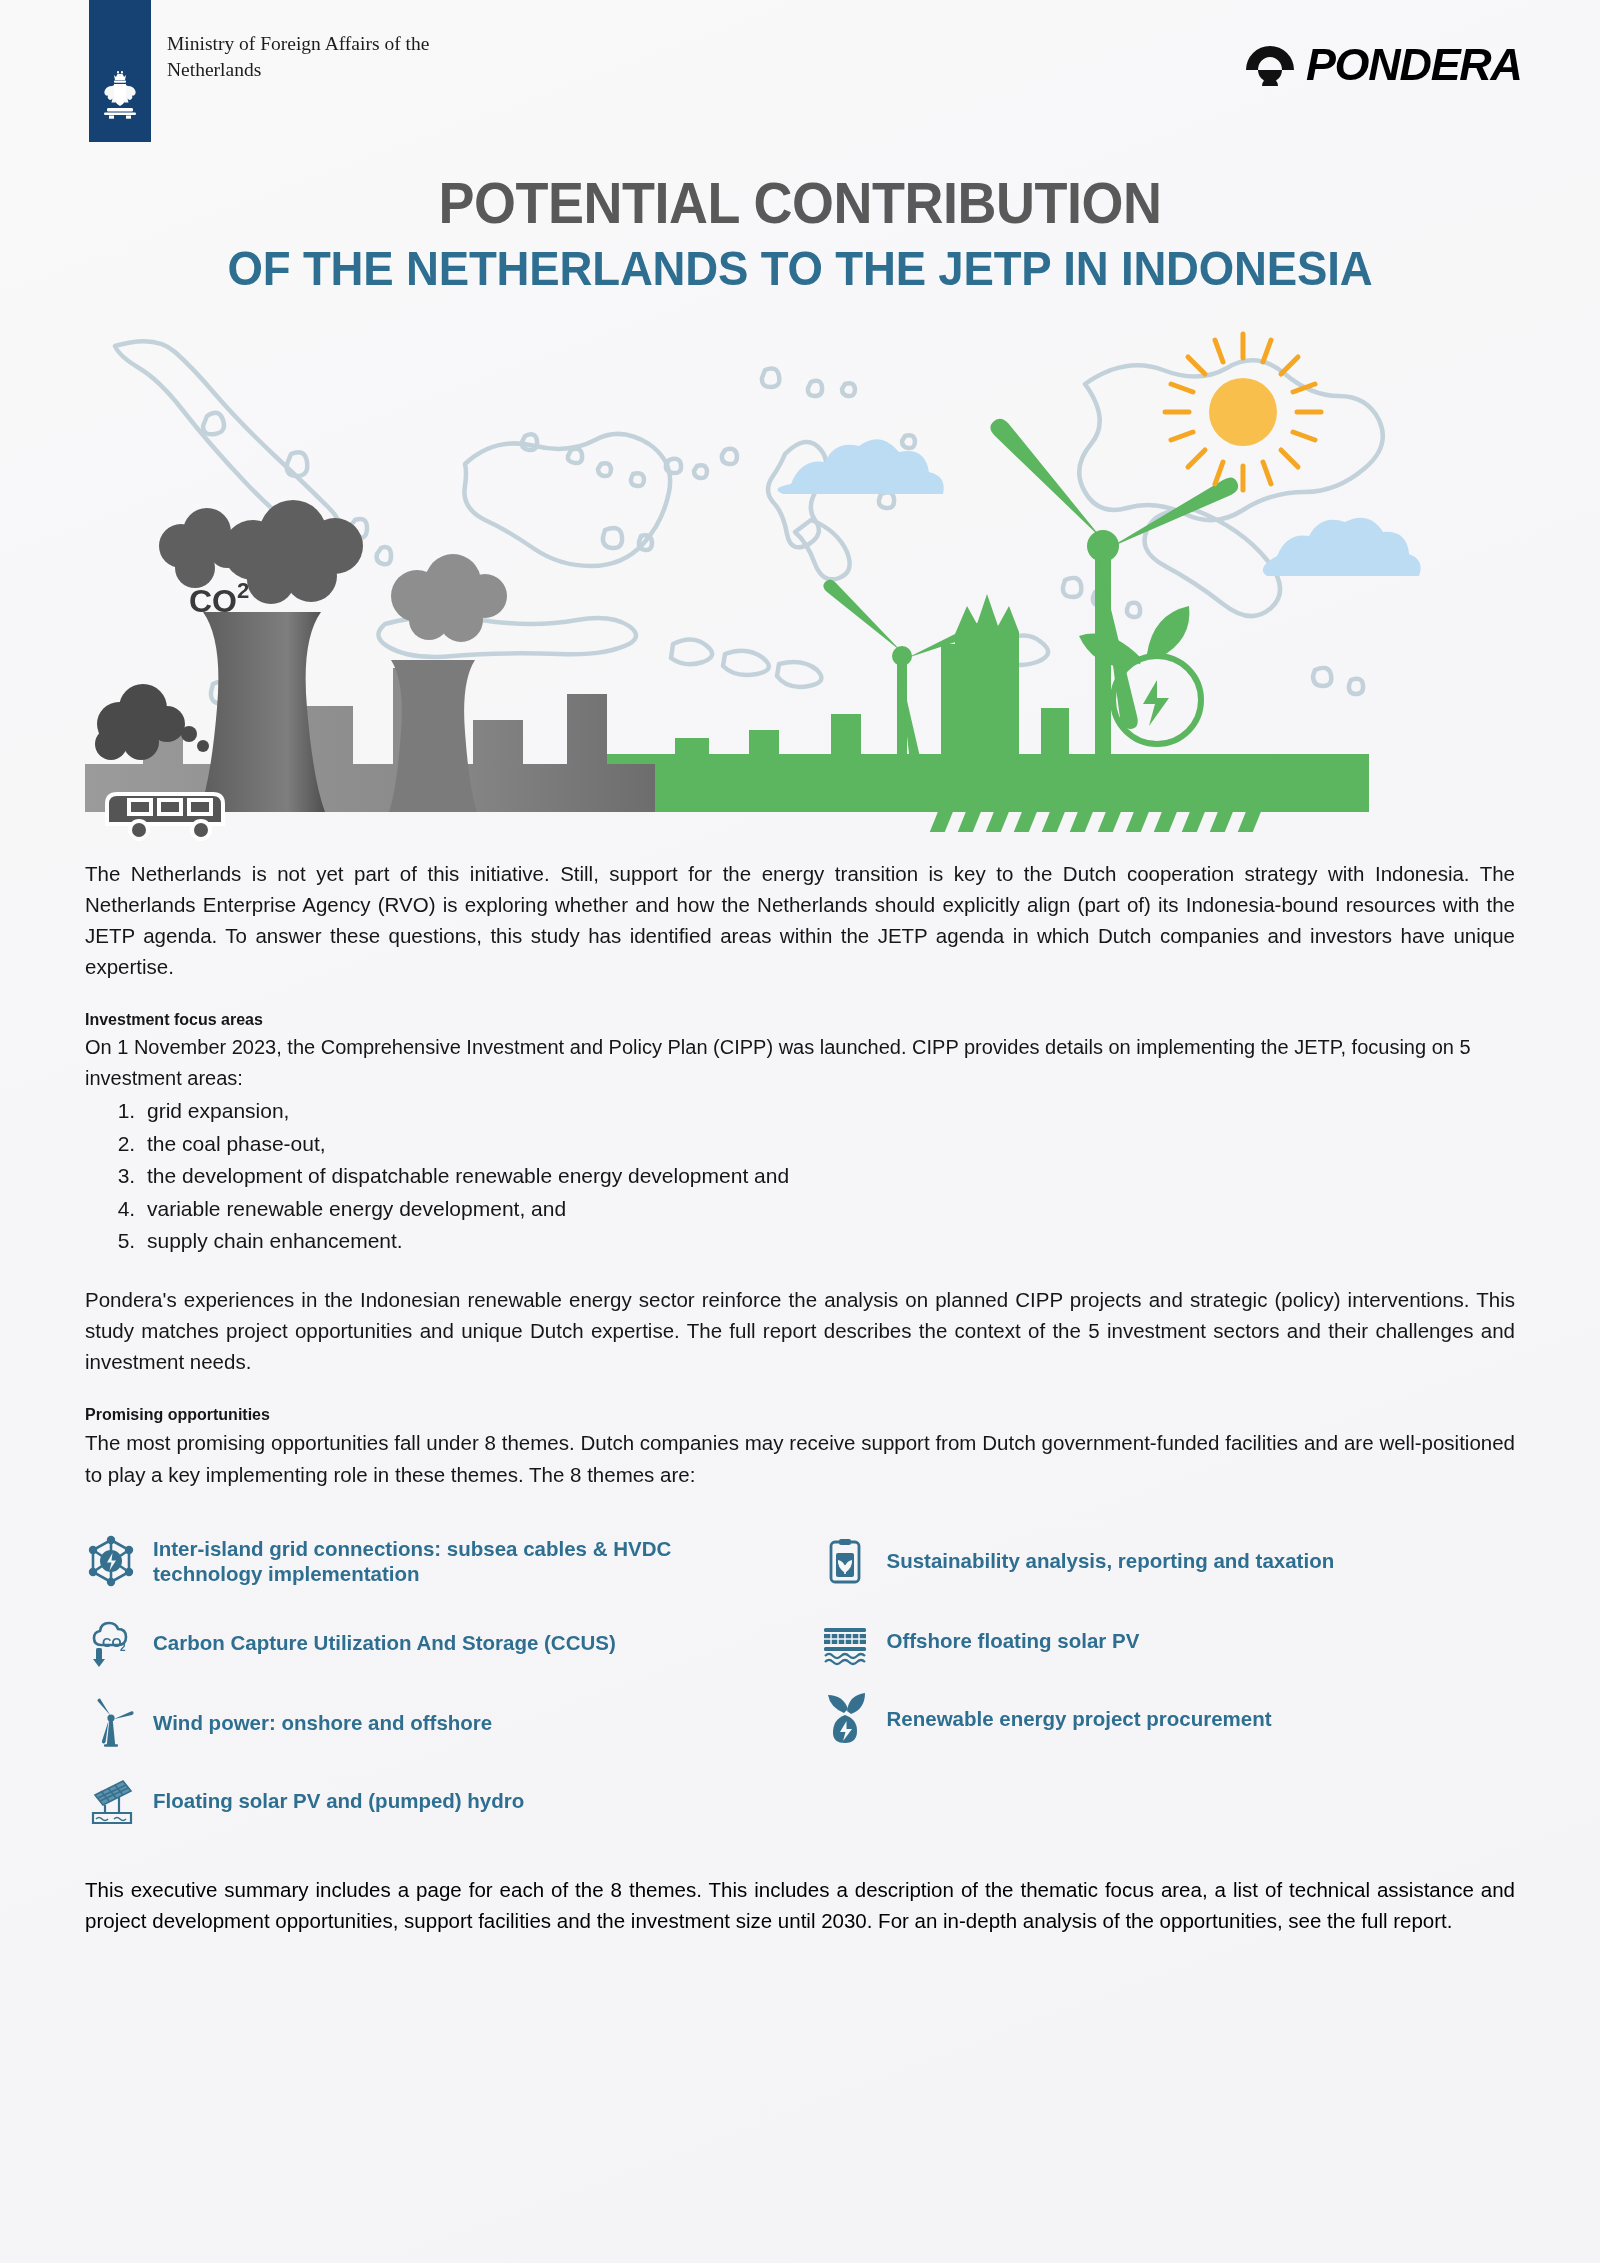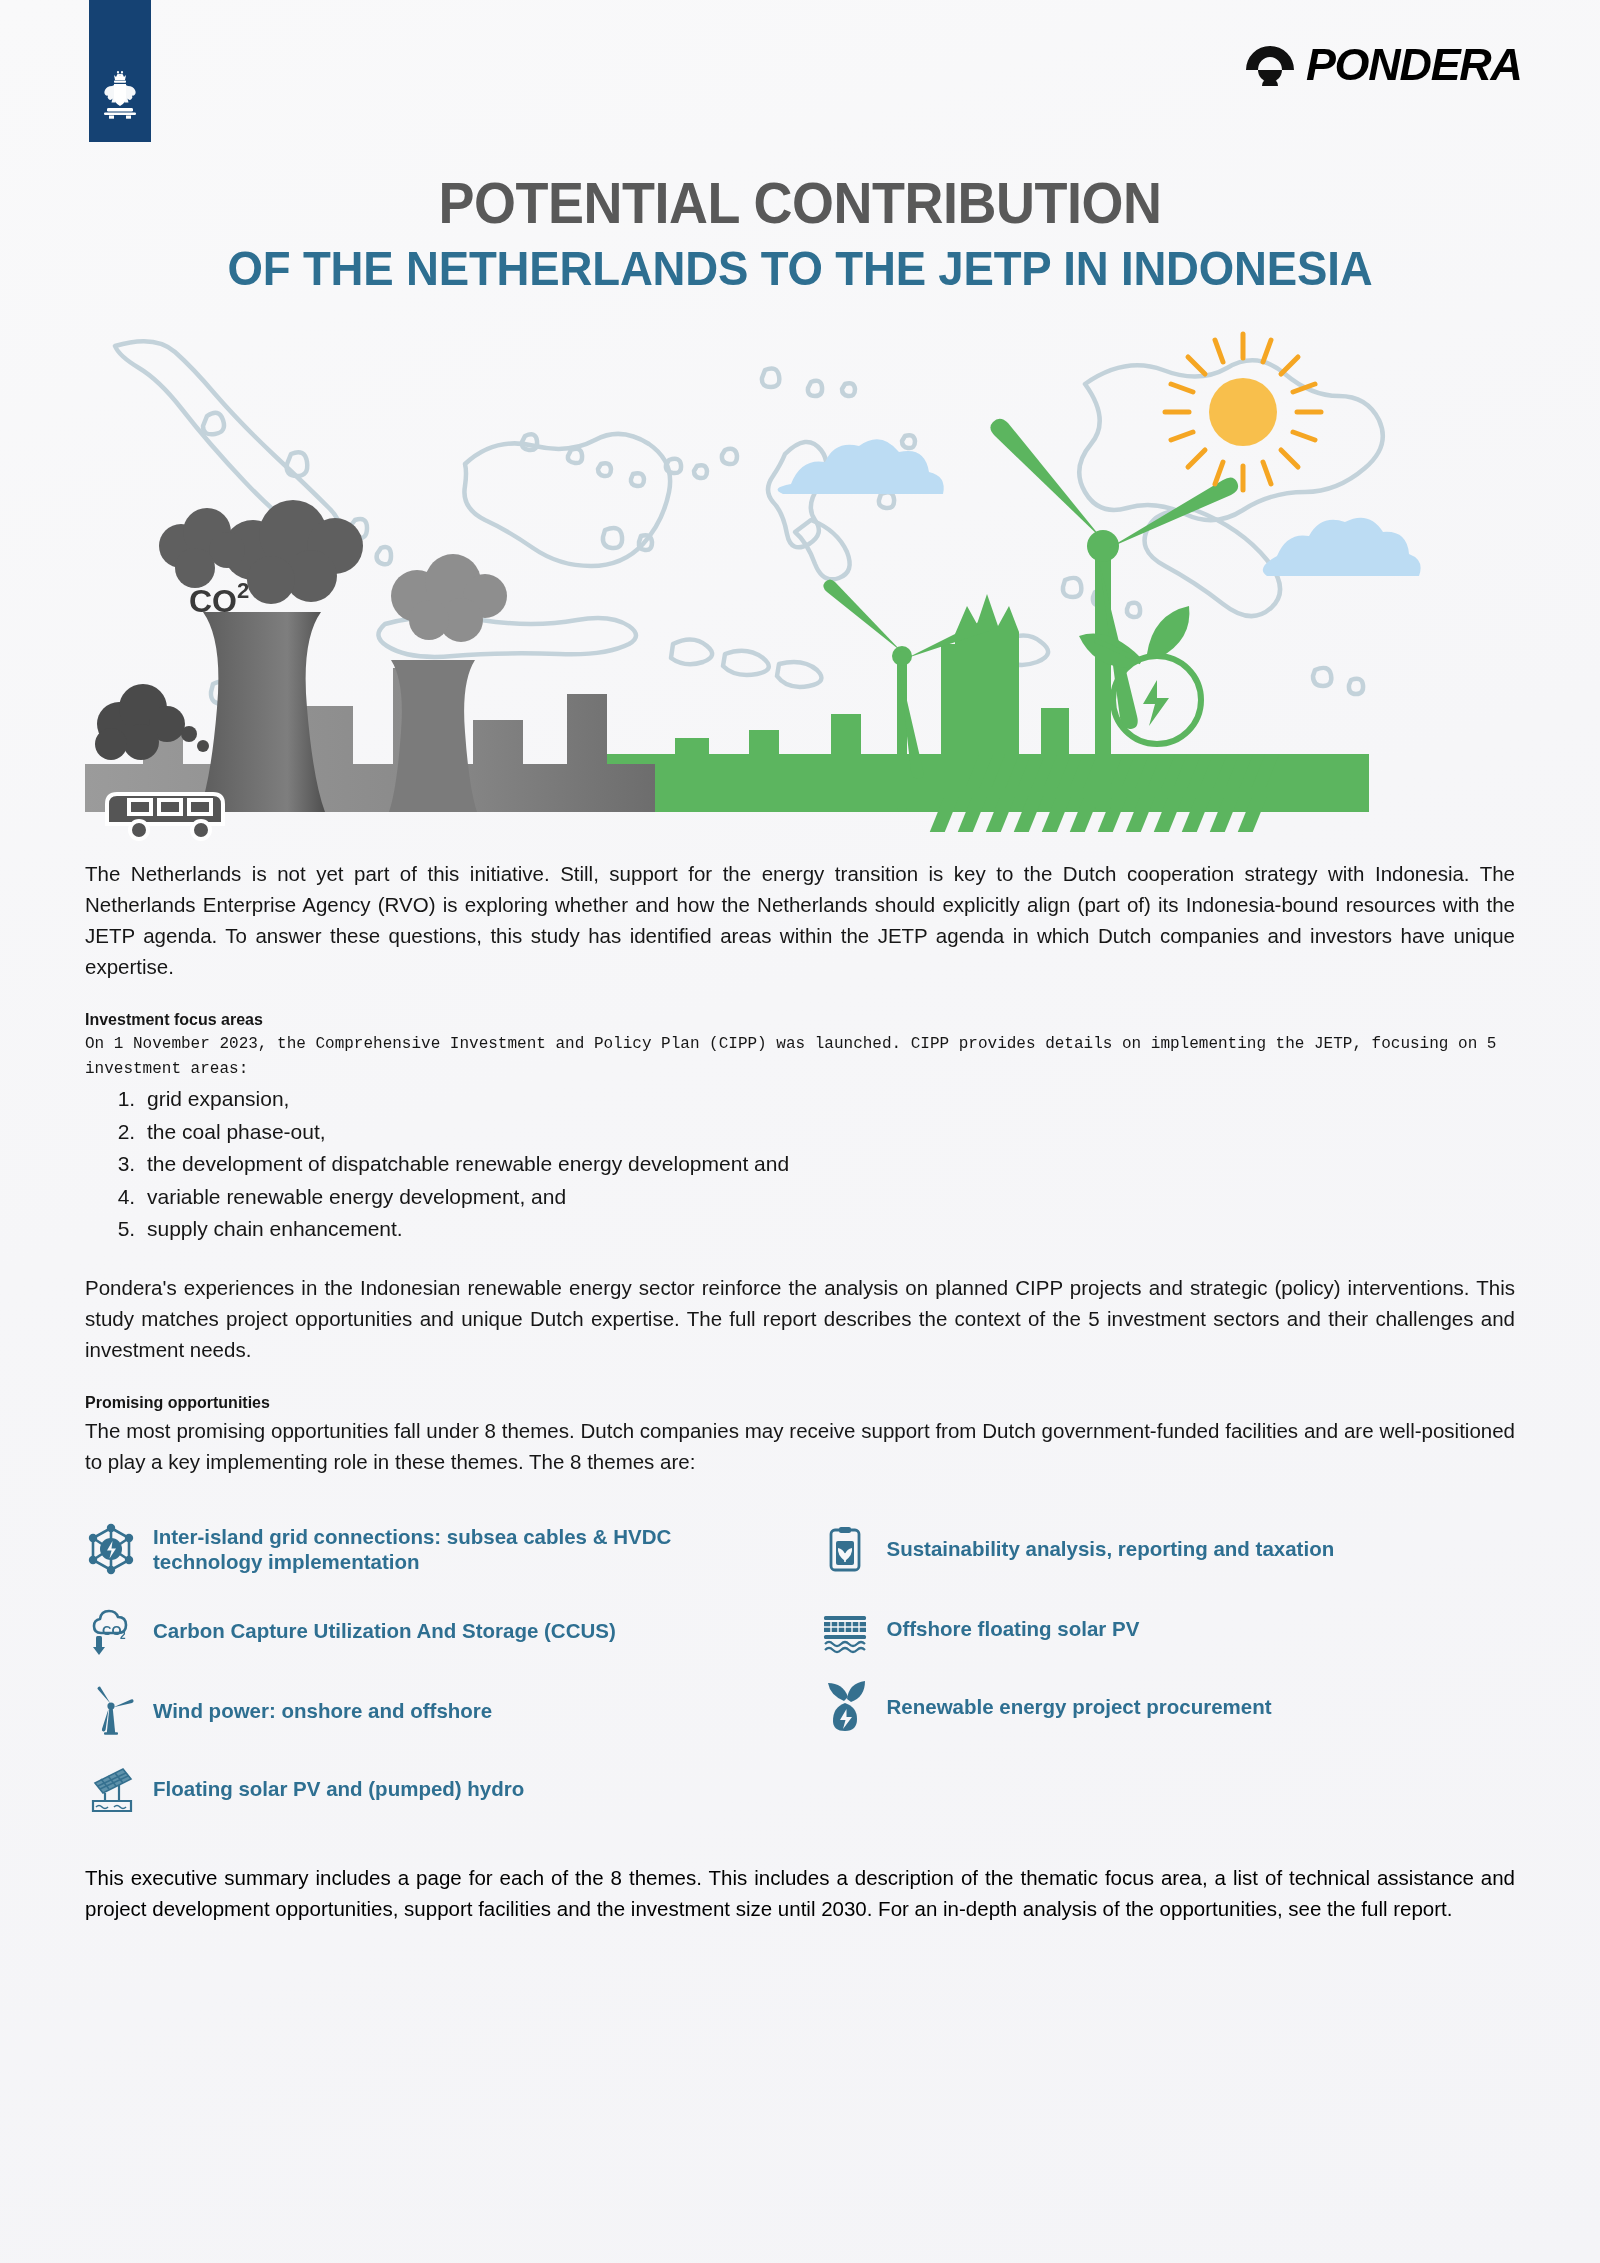--- a/index.html
+++ b/index.html
@@ -71,21 +71,21 @@
   
   .body {
     margin: 14px auto 0;
     width: 1430px;
     color: #161616;
   }
   p.just {
     font-size: 20.5px; line-height: 1.52;
     text-align: justify; text-justify: inter-word;
   }
-  p.flow { font-size: 16px; line-height: 1.52; font-family: Liberation Mono, monospace; }
+  p.flow { font-size: 20px; line-height: 1.52; }
   .gap { height: 26px; }
   .h-sub { font-size: 16px; font-weight: bold; line-height: 1.5; }
   ol.areas {
     margin: 2px 0 0 56px;
     font-size: 21px; line-height: 1.55;
   }
   ol.areas li { padding-left: 6px; }
 
   
   .themes {
@@ -134,20 +134,24 @@
             <path d="M16 16 q-5 0 -7 4 q-1.5 3 0.5 5 q1 1 2.5 0.5 q-1 2 0.5 3.5 q1.5 1.5 3 0.6 l1 -1 l-1 4 h4 l0 -18 z" opacity="0.96"></path>
 
             <path d="M32 16 q5 0 7 4 q1.5 3 -0.5 5 q-1 1 -2.5 0.5 q1 2 -0.5 3.5 q-1.5 1.5 -3 0.6 l-1 -1 l1 4 h-4 l0 -18 z" opacity="0.96"></path>
 
             <rect x="11" y="38" width="26" height="3.6" rx="1.4"></rect>
             <rect x="8" y="42.4" width="32" height="2.6" rx="1.2"></rect>
             <rect x="13" y="45.5" width="5" height="3.2"></rect>
             <rect x="30" y="45.5" width="5" height="3.2"></rect>
           </g>
         </svg>
+      </div>
+      <div class="nl-text">
+        <div>Ministry of Foreign Affairs of the</div>
+        <div>Netherlands</div>
       </div>
     </div>
 
     <div class="pondera">
       <svg class="pondera-mark" viewBox="0 0 56 50">
         <path d="M2 30 A24 24 0 0 1 50 30 L38 30 A12 13 0 0 0 14 30 Z" fill="#111"></path>
         <path d="M14 31 A12 12 0 0 0 38 31 Z" fill="#111" transform="translate(0,-1)"></path>
         <path d="M18 46 A8 8 0 0 1 34 46 Z" fill="#111"></path>
       </svg>
       <div class="pondera-word">PONDERA</div>

